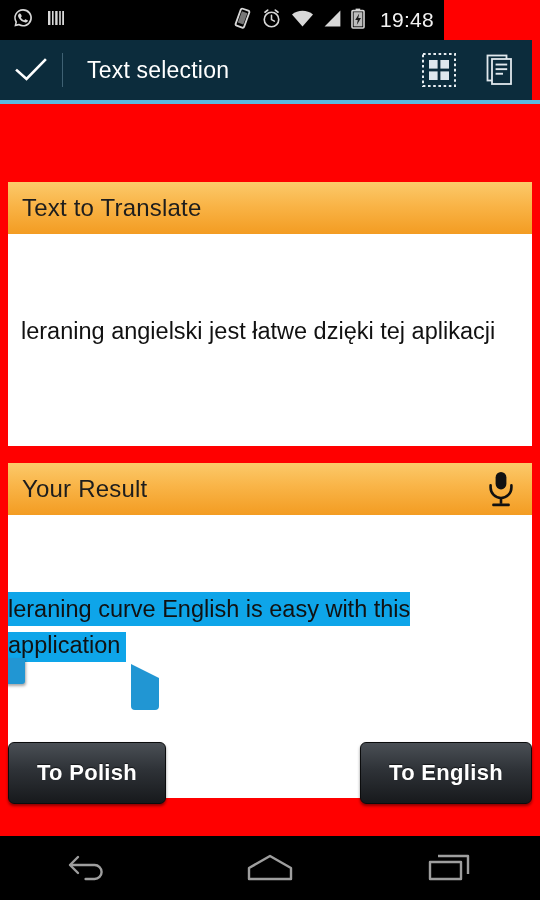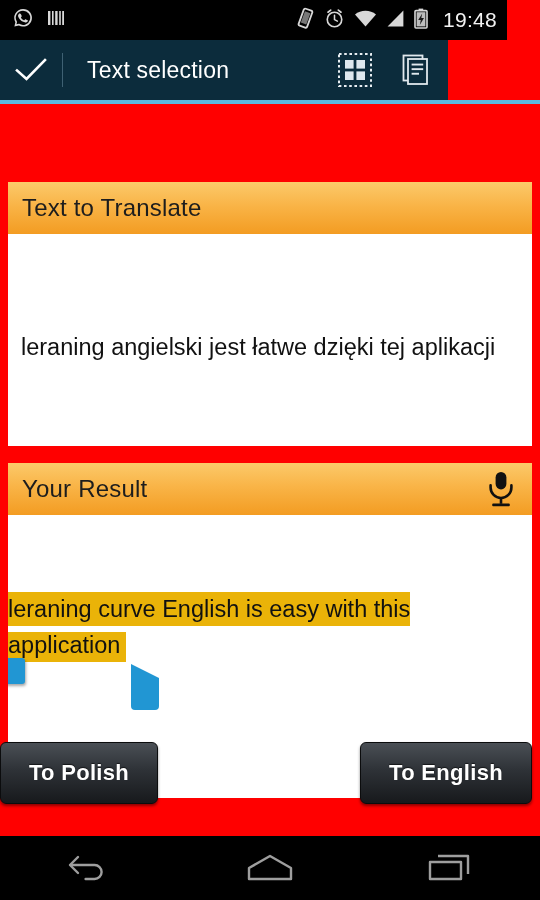--- a/index.html
+++ b/index.html
@@ -6,32 +6,32 @@
   html, body {
     width:540px; height:900px;
     background:#000;
     font-family:"Liberation Sans", sans-serif;
     overflow:hidden;
   }
   .phone { position:relative; width:540px; height:900px; background:#ff0000; }
 
   
   .statusbar{
-    position:absolute; top:0; left:0; width:507px; height:40px;
+    position:absolute; top:0; left:0; width:444px; height:40px;
     background:#000; display:flex; align-items:center;
     padding:0 10px 0 12px;
   }
   .sb-left{ display:flex; align-items:center; gap:12px; }
   .sb-right{ margin-left:auto; display:flex; align-items:center; gap:9px; }
   .sb-time{ color:#f2f2f2; font-size:21px; letter-spacing:.3px; margin-left:6px; }
   .ico{ display:block; }
 
   
   .actionbar{
-    position:absolute; top:40px; left:0; width:448px; height:60px;
+    position:absolute; top:40px; left:0; width:532px; height:60px;
     background:#0c2c3c; display:flex; align-items:center;
   }
   .ab-check{ width:62px; display:flex; justify-content:center; align-items:center; }
   .ab-divider{ width:1px; height:34px; background:#3f6173; }
   .ab-title{
     color:#ffffff; font-size:23px; margin-left:24px;
     font-weight:400; letter-spacing:.2px; white-space:nowrap;
   }
   .ab-actions{ margin-left:auto; display:flex; align-items:center; }
   .ab-btn{ width:62px; height:60px; display:flex; align-items:center; justify-content:center; }
@@ -51,35 +51,35 @@
   .card-header{
     height:52px; width:100%;
     background:linear-gradient(180deg,#fcc96a 0%, #f9b447 45%, #f39c22 100%);
     display:flex; align-items:center; padding:0 14px;
   }
   .card-header-title{
     font-size:24px; color:#1d1d1d; font-weight:400; letter-spacing:.2px;
   }
   .mic-wrap{ margin-left:auto; display:flex; align-items:center; }
   .card-body{ position:relative; width:100%; background:#fff; }
-  #card-input .card-body{ height:160px;margin-top:16px; }
+  #card-input .card-body{ height:160px; }
   #card-result .card-body{ height:213px; }
 
   .input-text{
     position:absolute; left:13px; top:82px; right:0;
     font-size:23.5px; color:#111; line-height:30px; white-space:nowrap;
   }
 
   
   .result-text{
     position:absolute; left:0; top:76px; width:100%;
     font-size:23.5px; color:#111; line-height:36px;
   }
   .sel-line{ display:block; }
-  .sel-line span{ background:#eab308; }
+  .sel-line span{ background:#0ea5e9; }
   .sel-line.l1 span{ padding:4px 0 4px 8px; margin-left:-8px; }
   .sel-line.l2 span{ padding:0 6px 4px 8px; margin-left:-8px; }
 
   .handle{ position:absolute; }
   .handle-left{
     left:-9px; top:143px; width:26px; height:26px;
     background:#2196d3; border-radius:0 3px 3px 3px;
     box-shadow:1px 2px 3px rgba(0,0,0,.35);
   }
   .handle-right{
@@ -91,21 +91,21 @@
     position:absolute; height:62px; border-radius:6px;
     background:linear-gradient(180deg,#4a4f55 0%, #2e3237 45%, #17191c 100%);
     border:1px solid #0b0c0d;
     display:flex; align-items:center; justify-content:center;
     box-shadow:0 2px 3px rgba(0,0,0,.45);
   }
   .btn span{
     color:#ffffff; font-size:22px; font-weight:bold; letter-spacing:.3px;
     text-shadow:0 -1px 1px rgba(0,0,0,.6);
   }
-  #btn-to-polish { left:0;  top:742px; width:158px; }
+  #btn-to-polish { left:8px;  top:742px; width:158px; }
   #btn-to-english{ right:8px; top:742px; width:172px; }
 
   
   .navbar{
     position:absolute; bottom:0; left:0; width:540px; height:64px;
     background:#000; display:flex; align-items:center;
   }
   .nav-btn{ flex:1; display:flex; align-items:center; justify-content:center; height:64px; }
 </style>
 </head>

